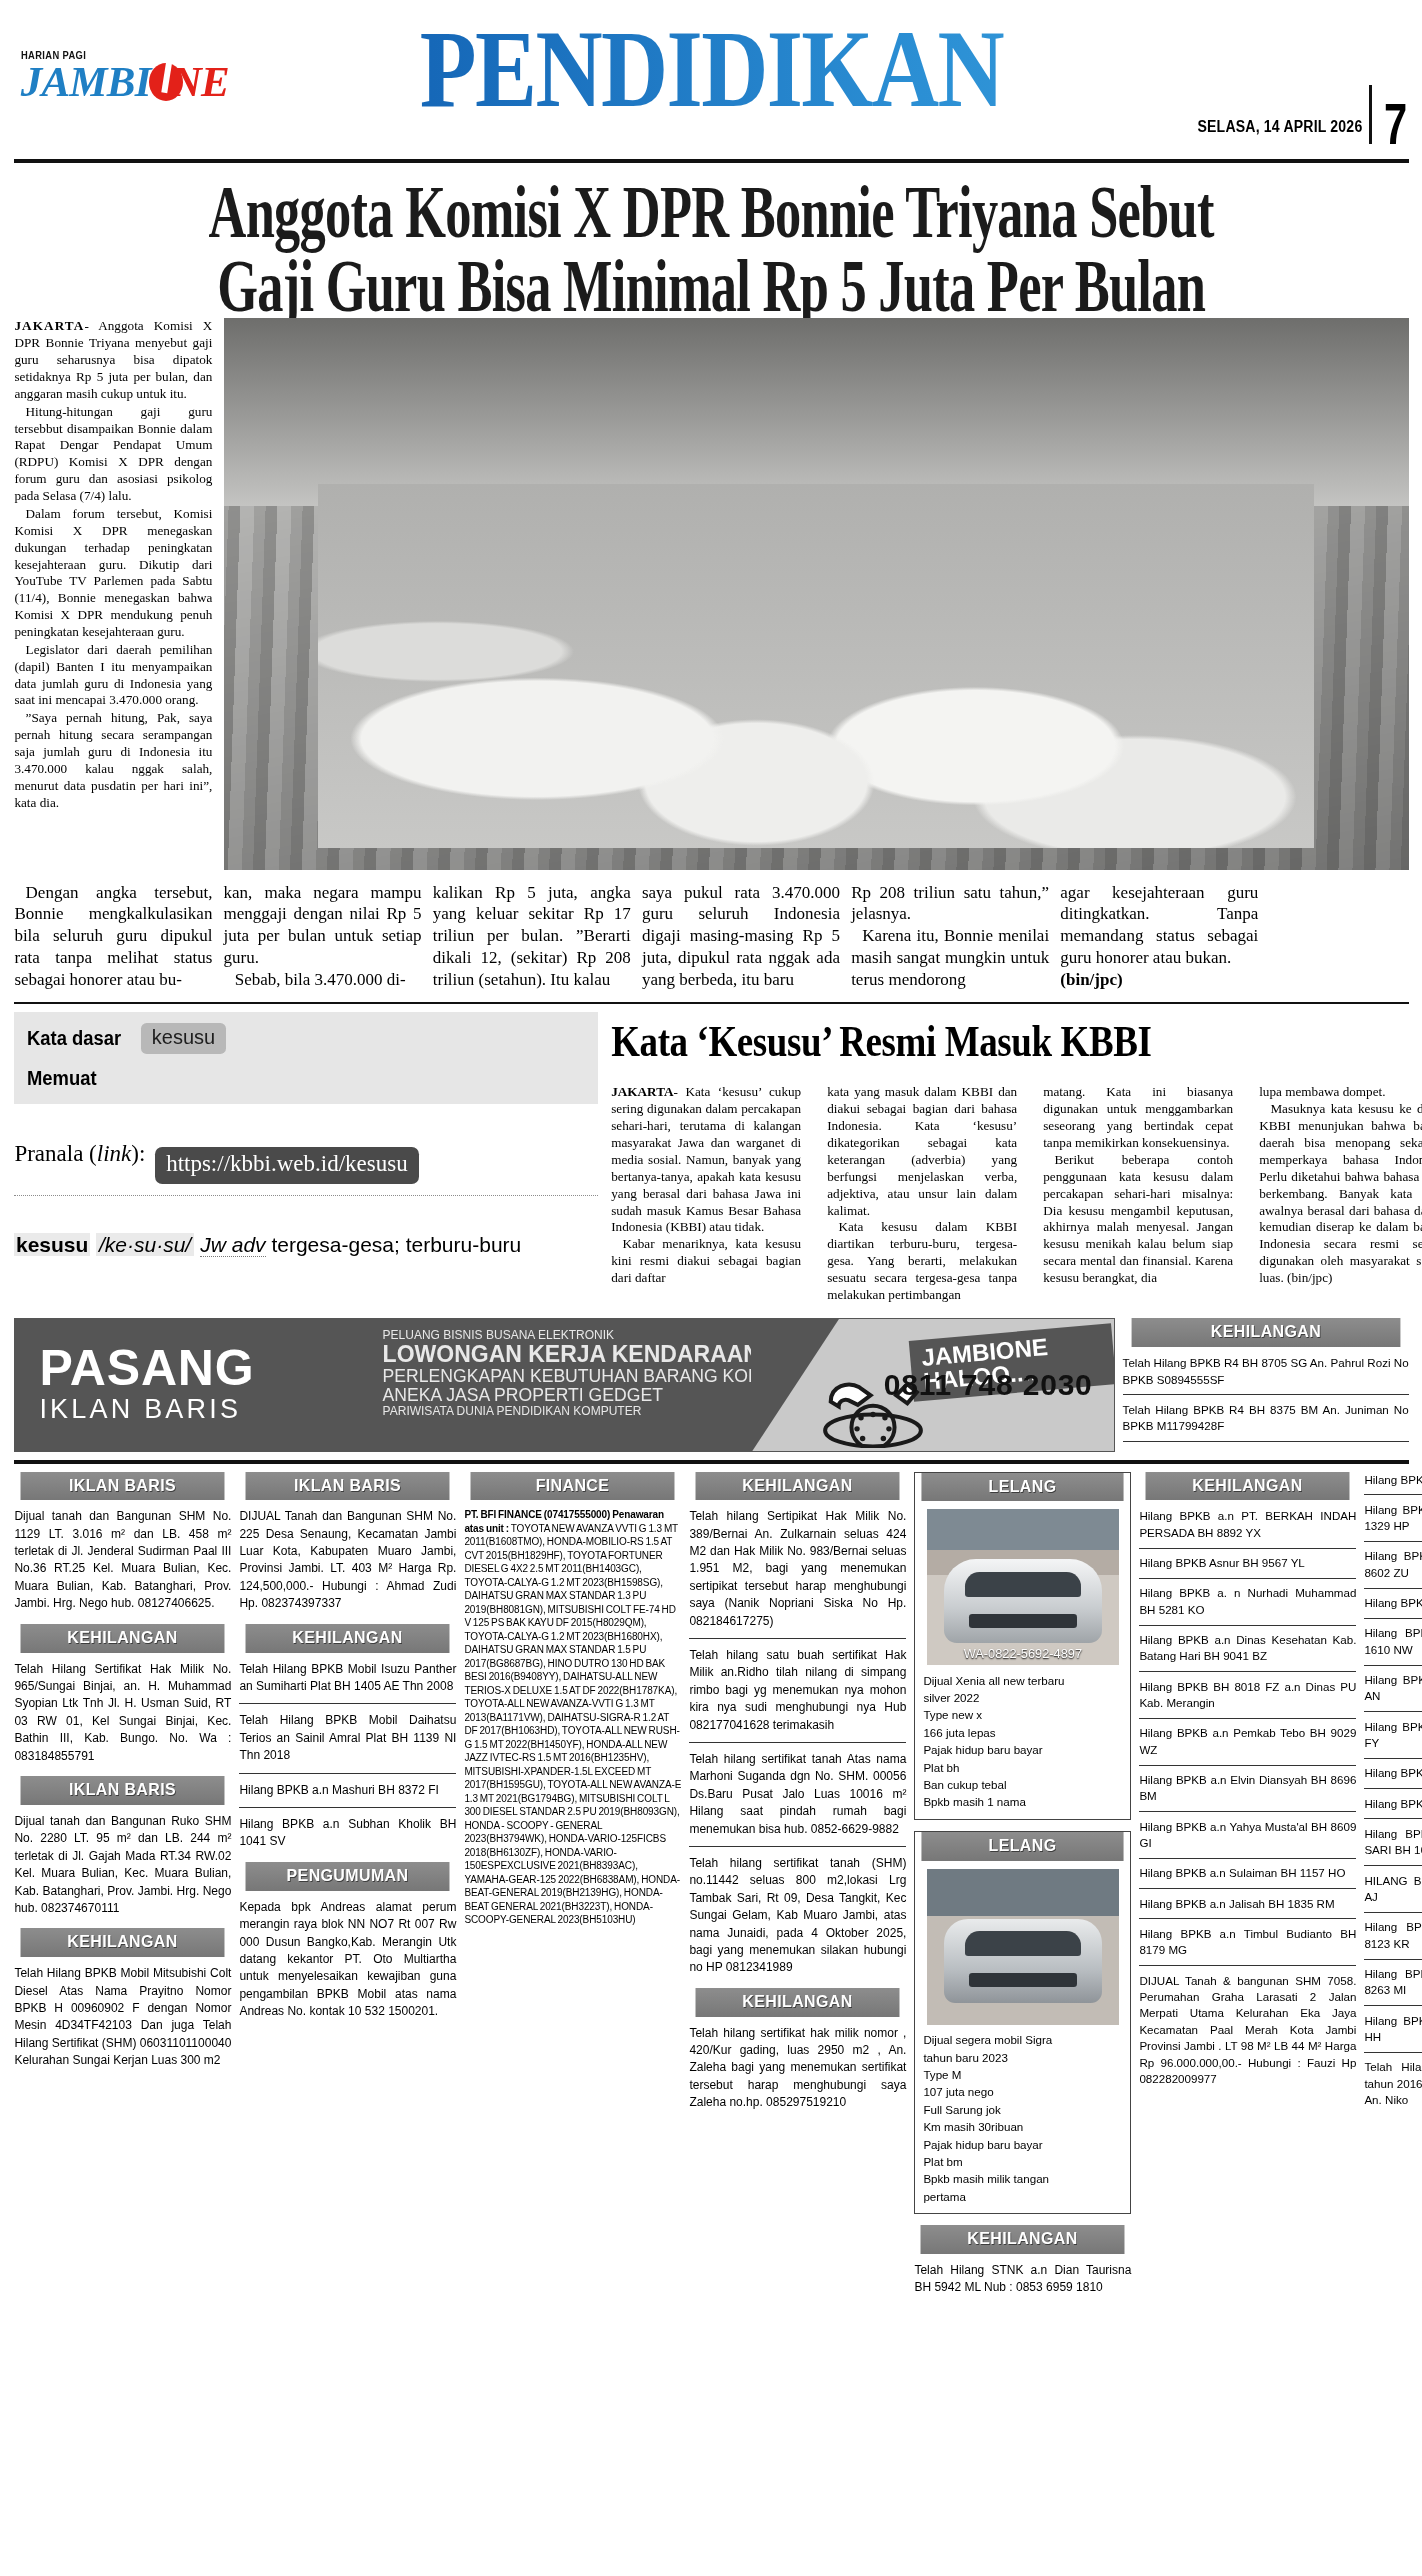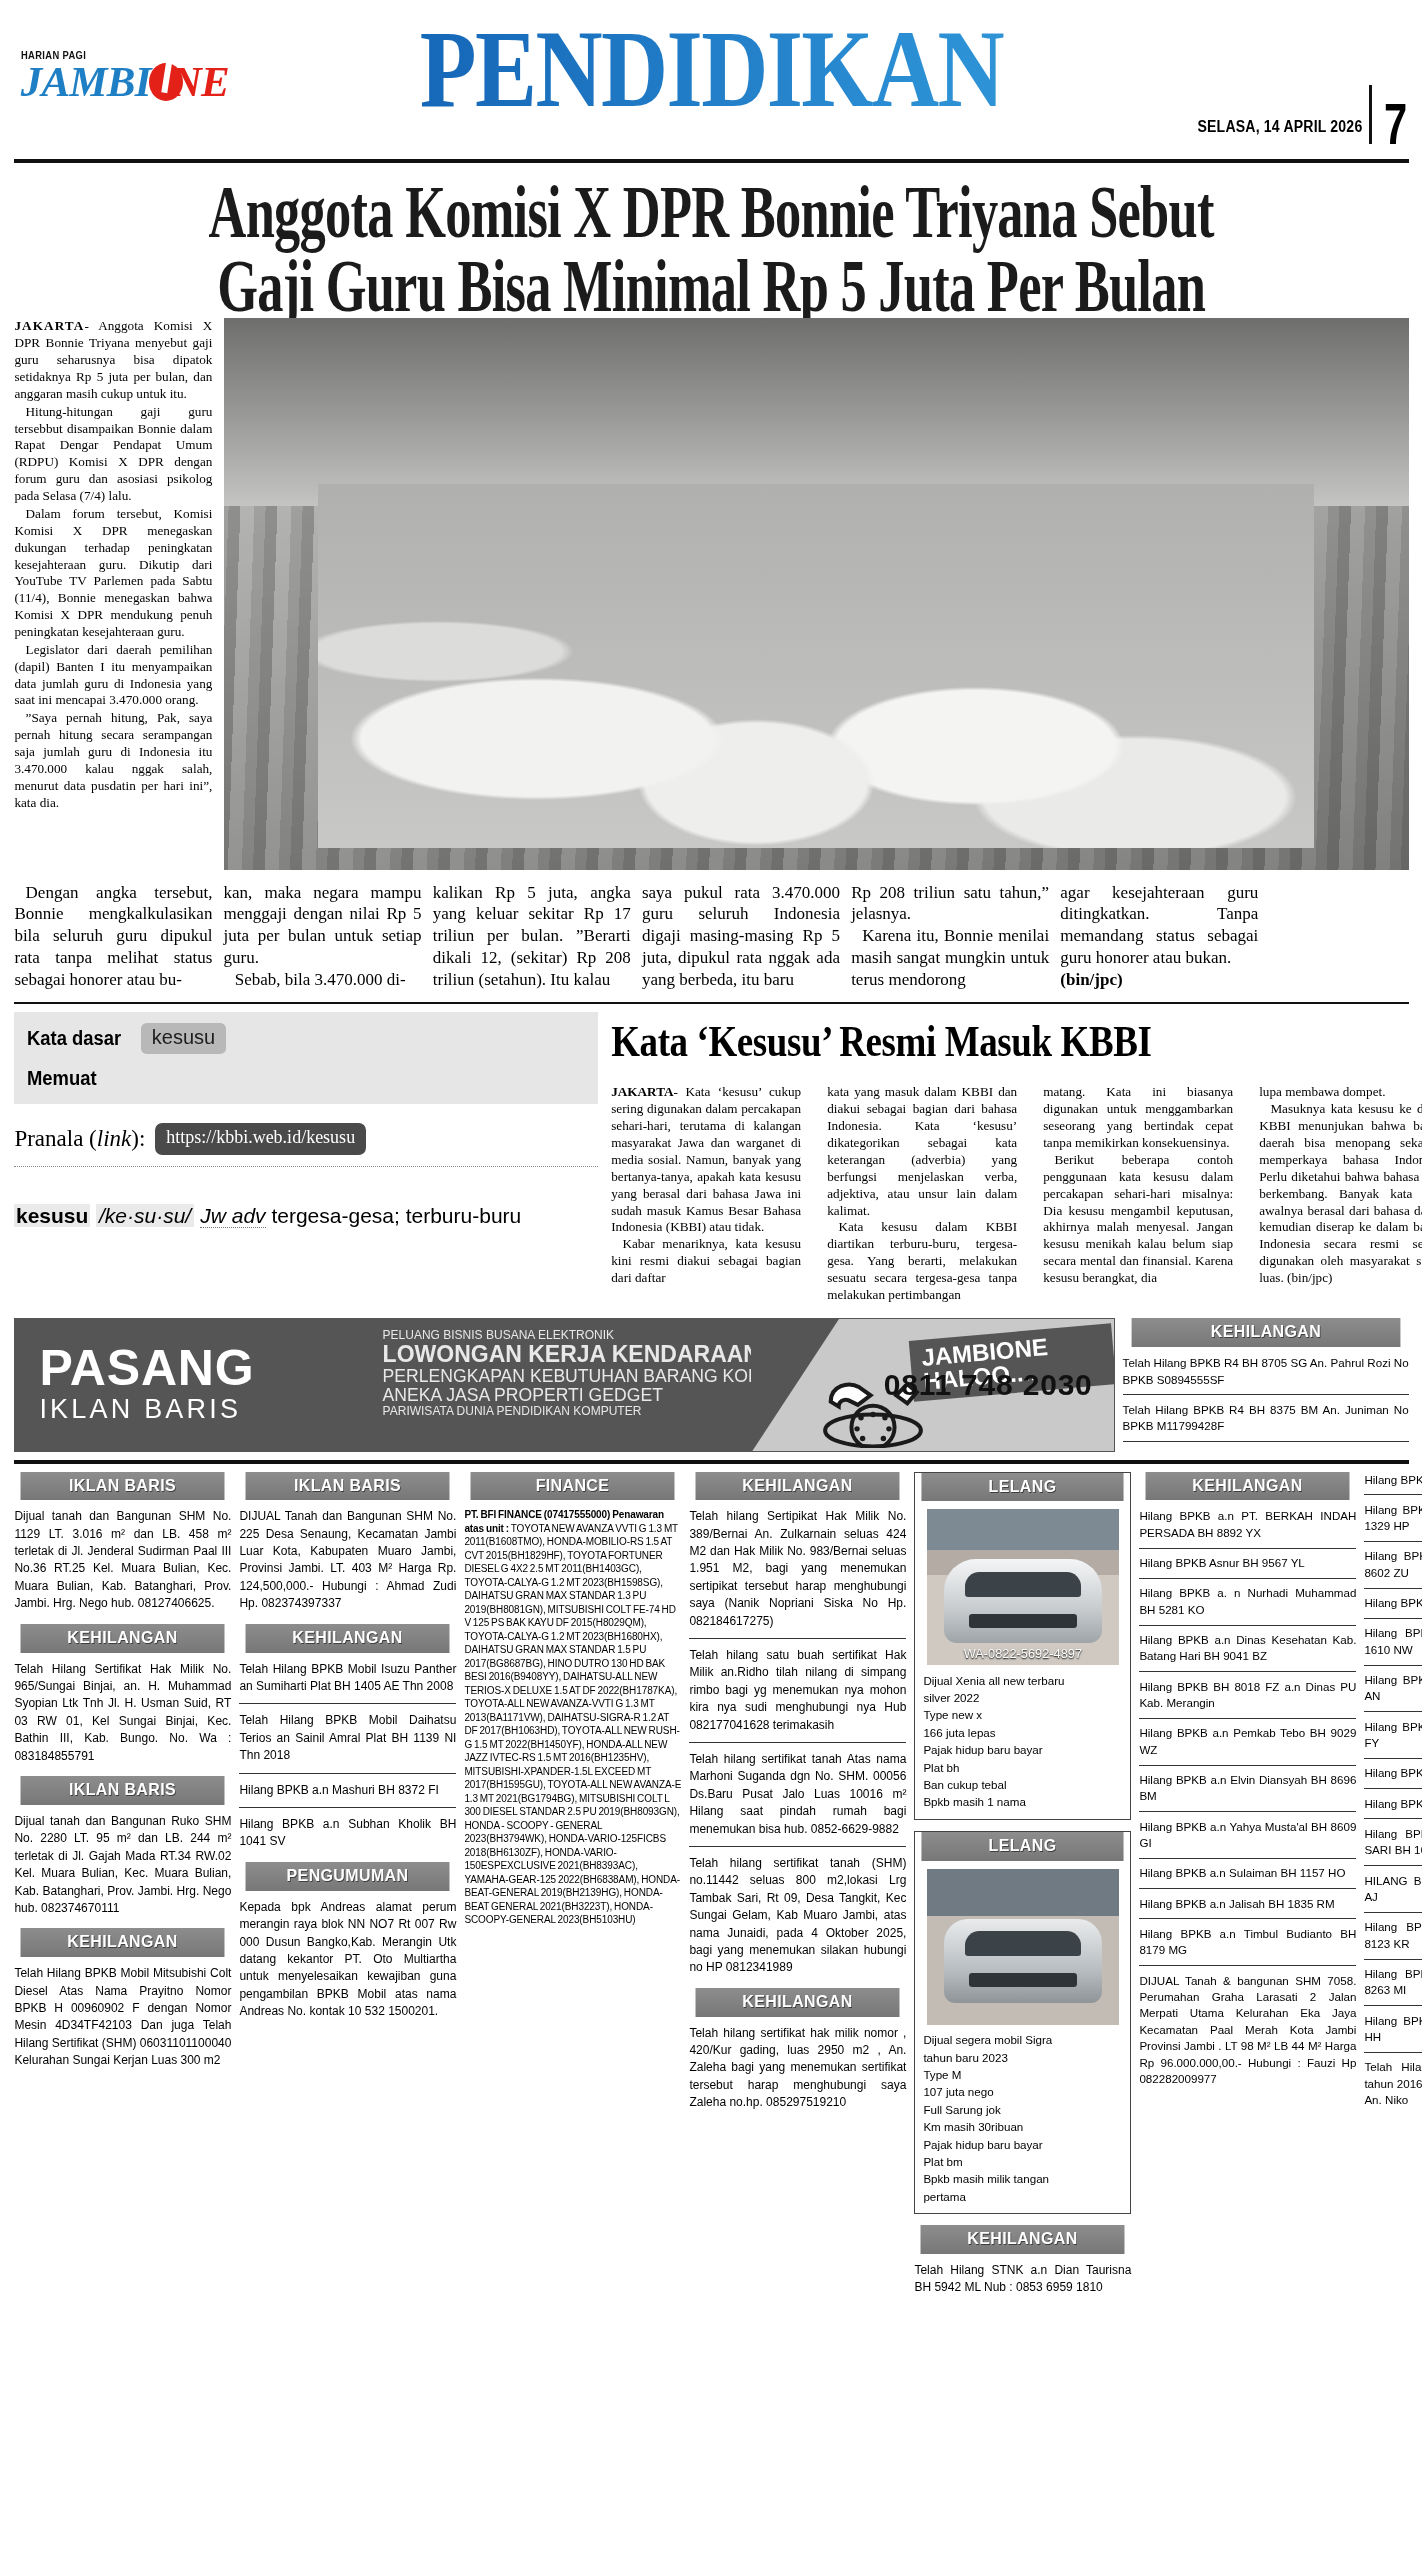--- a/index.html
+++ b/index.html
@@ -238,21 +238,22 @@
     font-family: "Liberation Serif", serif;
     font-size: 23px;
   }
   .pranala-label em { font-style: italic; }
   .pranala-link {
     background: #4a4a4a;
     color: #fff;
     border-radius: 7.2px;
     padding: 4px 11.2px 6.4px;
     font-family: "Liberation Serif", serif;
-    font-size: 18px;
+    font-size: 23px;
+    margin-top: 24px;
   }
   .dotted-rule {
     margin-top: 11.2px;
     border-top: 1.6px dotted #8c8c8c;
   }
   .entry {
     margin-top: 35px;
     font-family: "Liberation Sans", sans-serif;
     font-size: 21px;
     line-height: 1.3;

